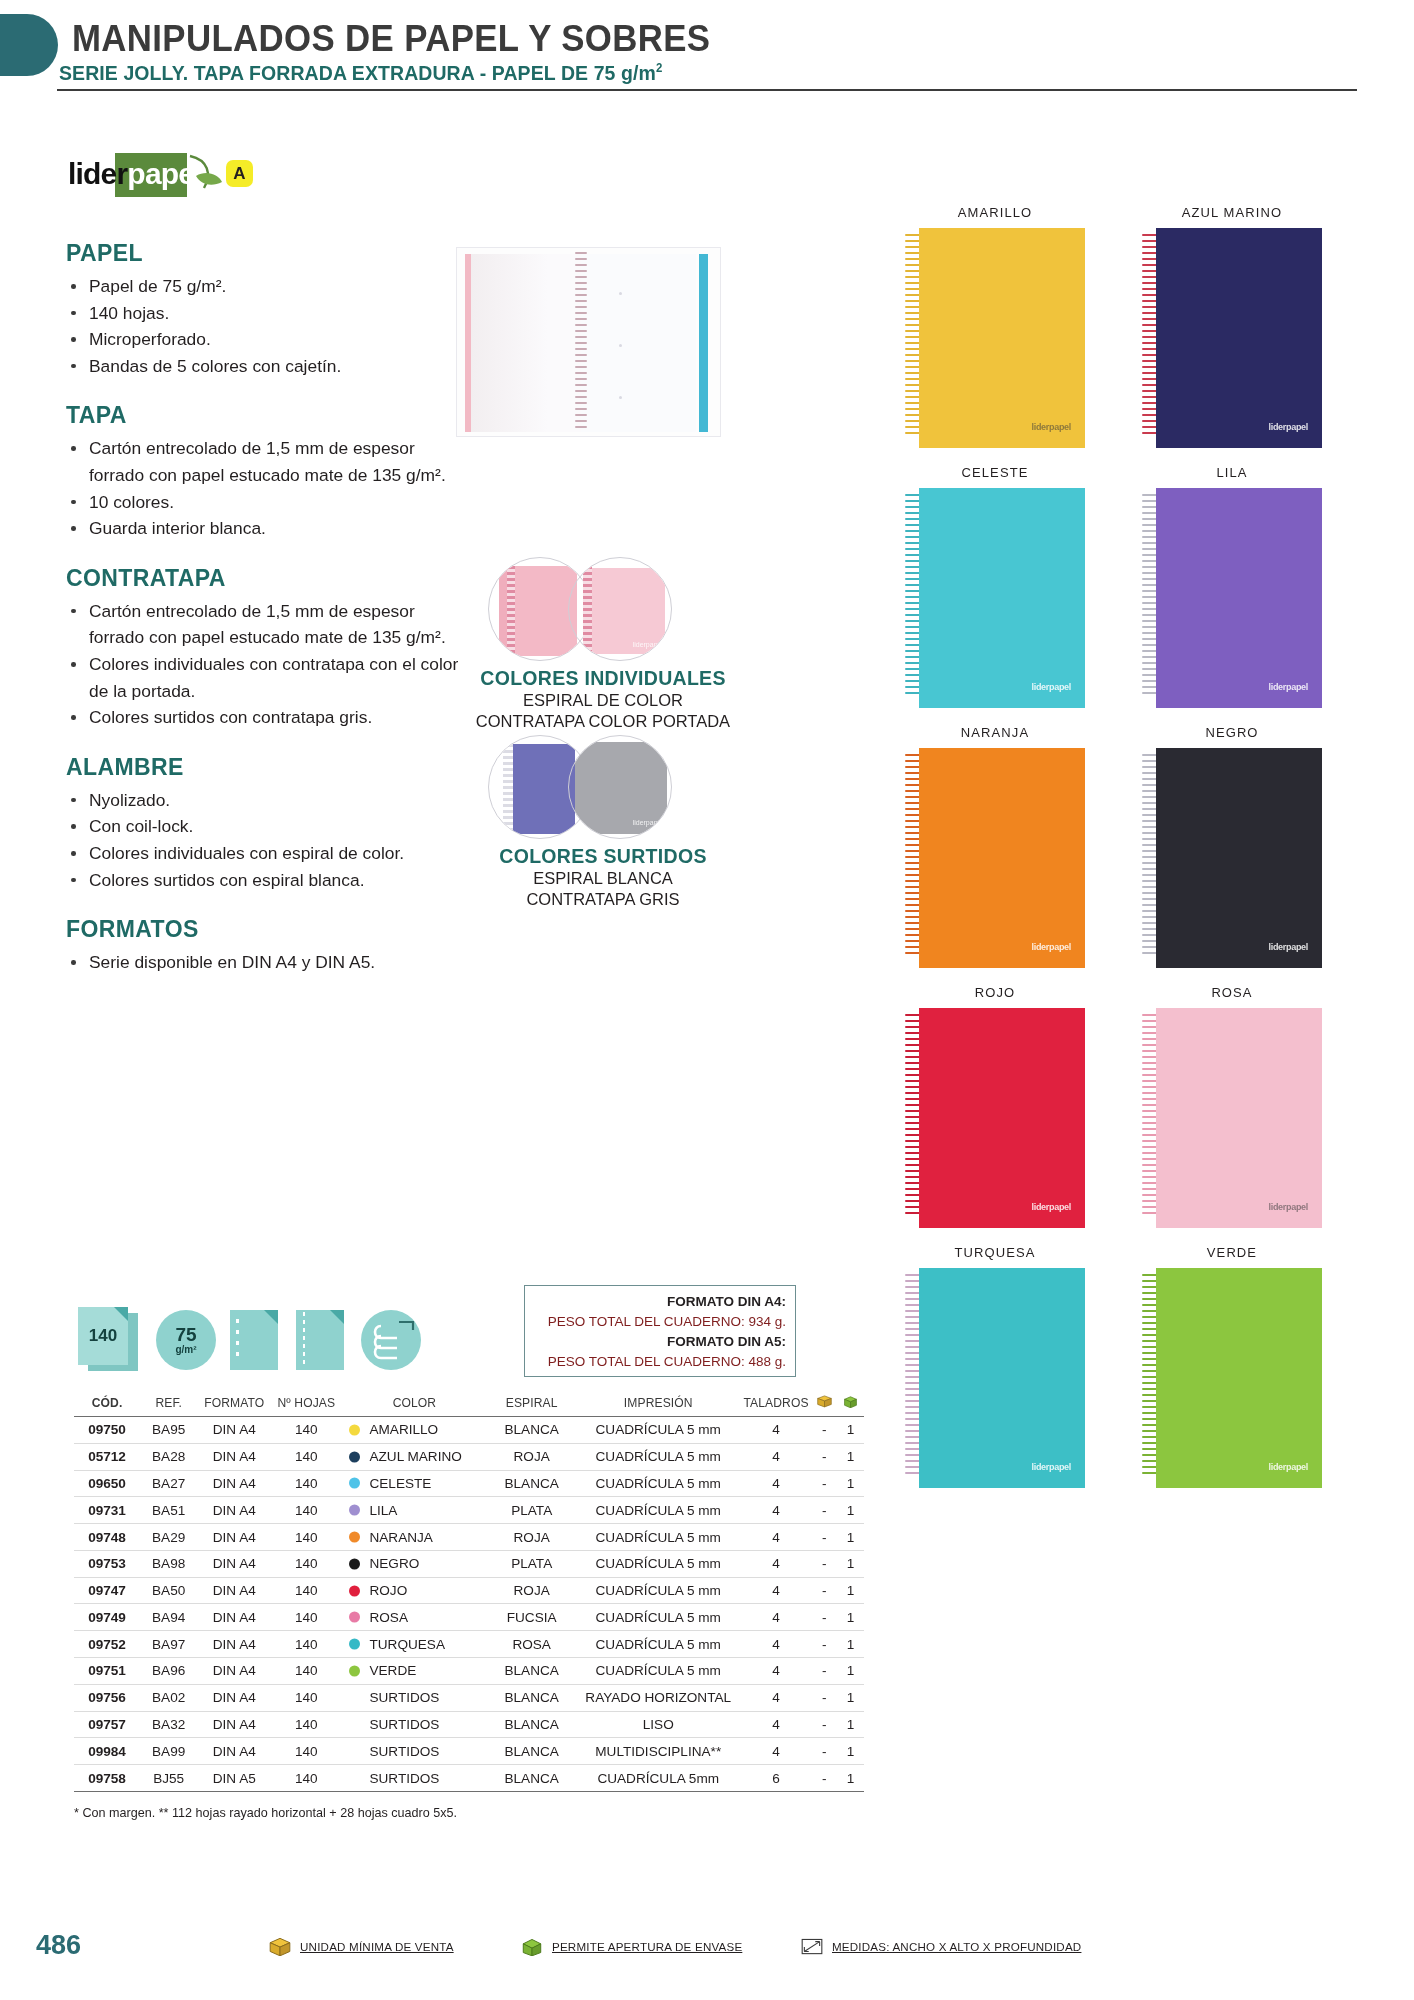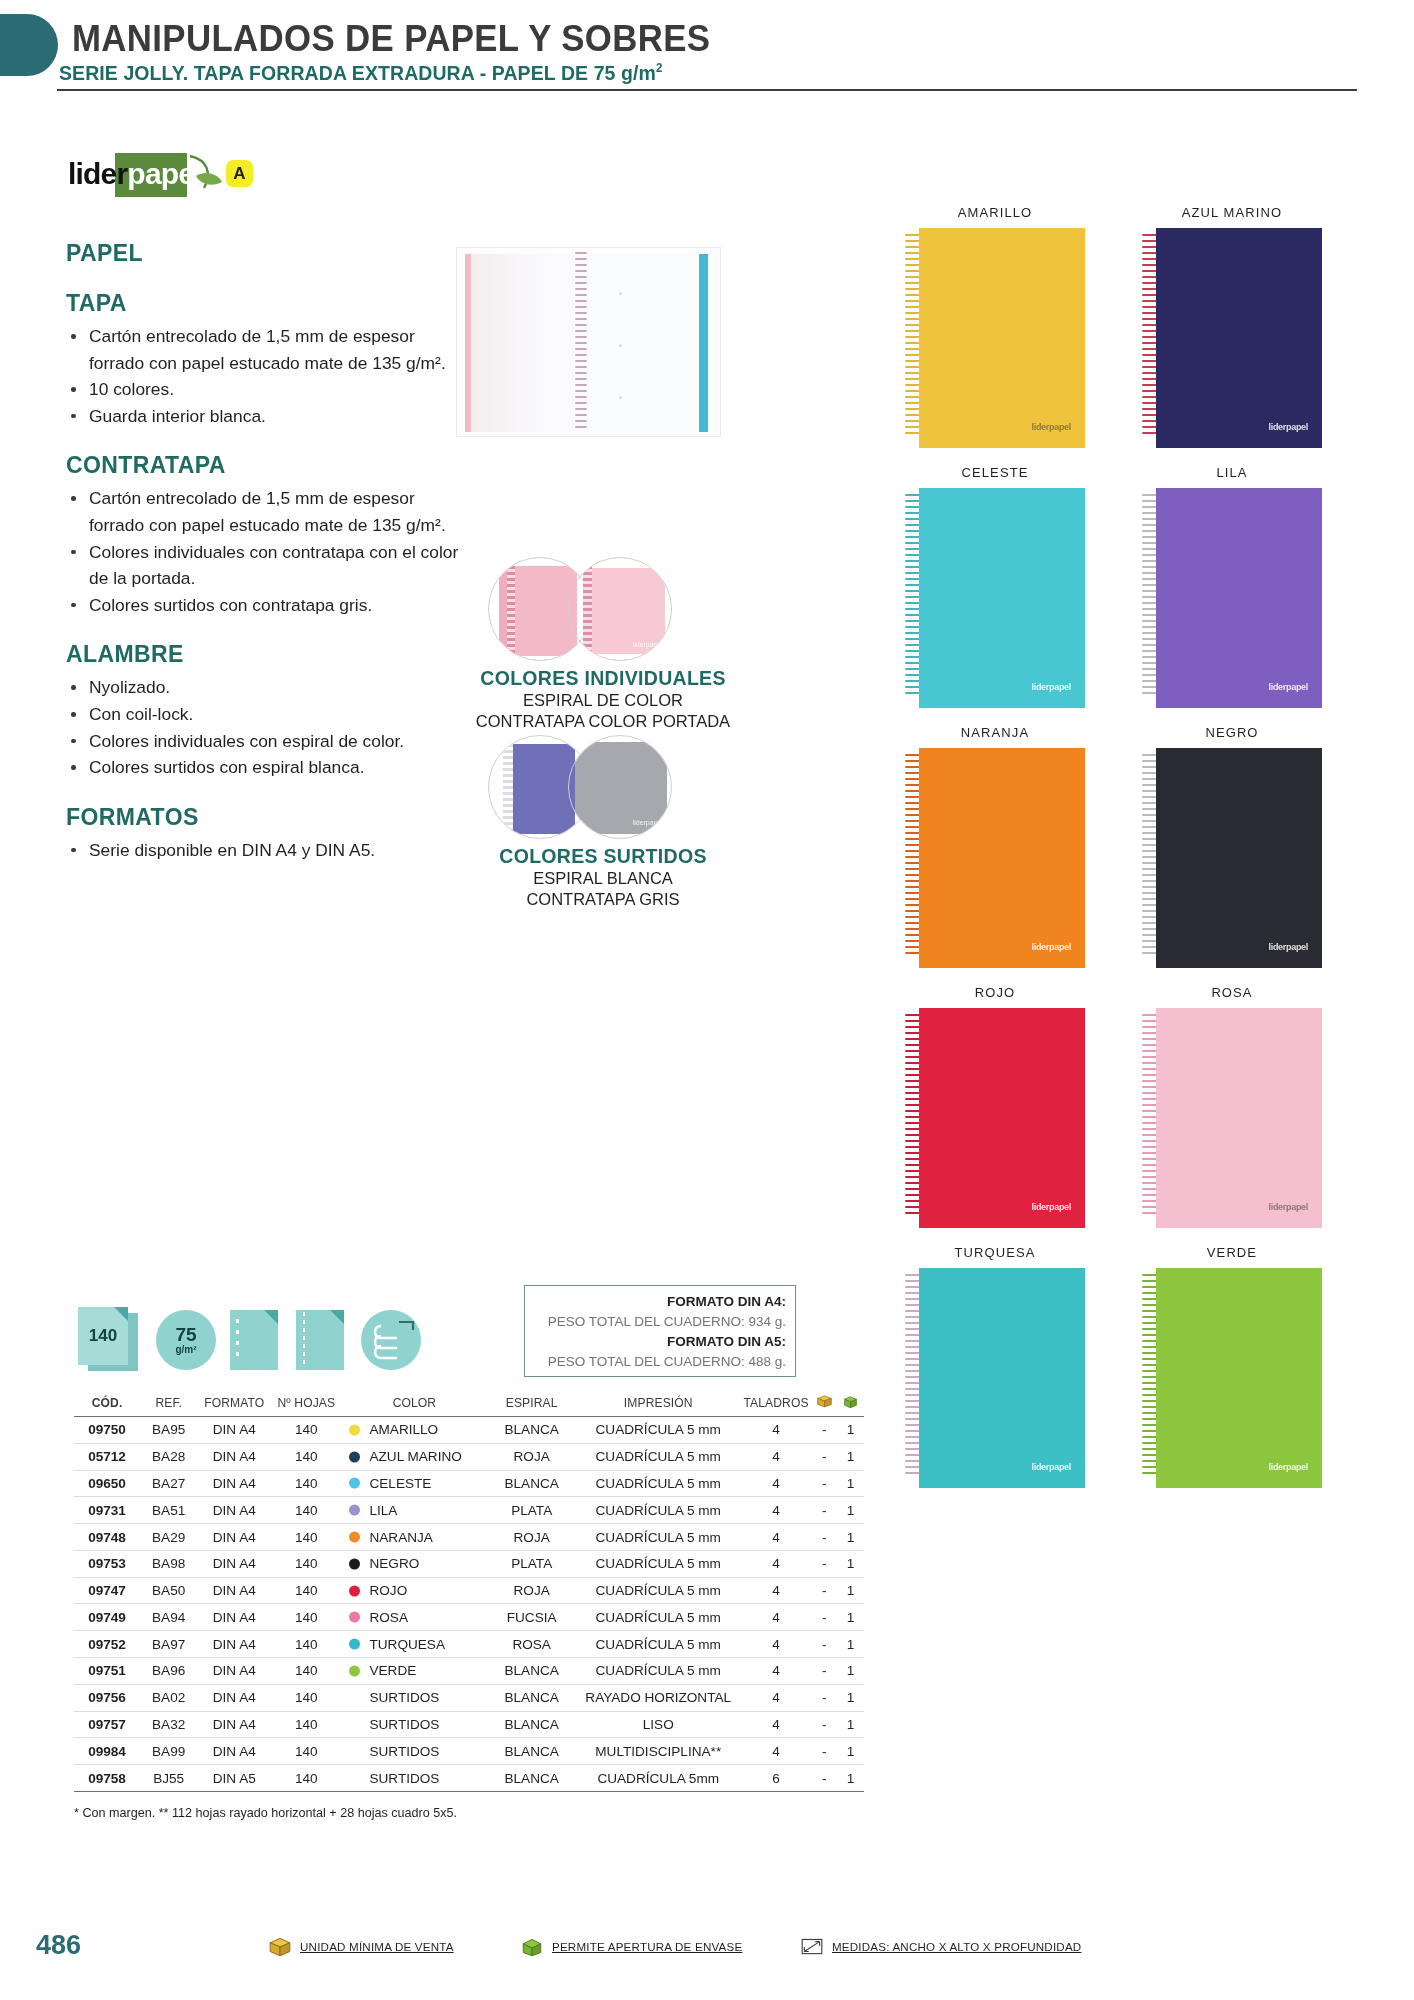--- a/index.html
+++ b/index.html
@@ -138,21 +138,21 @@
              background: repeating-linear-gradient(to bottom,#ffffff 0 4px,transparent 4px 8px); }
   .ic-spiral { left: 283px; width: 64px; height: 66px; }
   .sp-circ { position: absolute; left: 0; top: 3px; width: 60px; height: 60px; border-radius: 50%; background: #8fd2ce; }
 
   
   .fmt-box {
     position: absolute; left: 524px; top: 1285px; width: 272px; height: 92px;
     border: 1.2px solid #6d8f91; padding: 6px 9px 22px 6px; text-align: right;
   }
   .fmt-b { font-size: 13.5px; font-weight: 700; color: #231f20; line-height: 20px; }
-  .fmt-n { font-size: 13.5px; color: #737373; line-height: 20px; }
+  .fmt-n { font-size: 13.5px; color: #7f1d1d; line-height: 20px; }
 
   
   .tbl { position: absolute; left: 74px; top: 1390px; width: 790px; }
   table { border-collapse: collapse; width: 790px; font-size: 13.6px; }
   thead th {
     font-size: 12.1px; font-weight: 400; color: #3a3a3a;
     padding: 4px 3px 5px; border-bottom: 1.6px solid #6e6e6e;
     letter-spacing: 0.1px; white-space: nowrap;
   }
   tbody td {
@@ -227,20 +227,26 @@
       <path d="M8 2 C26 6 30 20 22 34" stroke="#5b8a3c" stroke-width="2.4" fill="none"></path>
       <path d="M14 22 C24 16 36 20 40 28 C30 33 19 31 14 22 Z" fill="#76a84a"></path>
     </svg>
     <div class="badge-a">A</div>
   </div>
 
   <div class="col-left">
 
     <div class="sect">
       <div class="sect-h">PAPEL</div>
+      <ul class="blist">
+        <li>Papel de 75 g/m².</li>
+        <li>140 hojas.</li>
+        <li>Microperforado.</li>
+        <li>Bandas de 5 colores con cajetín.</li>
+      </ul>
     </div>
 
     <div class="sect">
       <div class="sect-h">TAPA</div>
       <ul class="blist">
         <li>Cartón entrecolado de 1,5 mm de espesor forrado con papel estucado mate de 135 g/m².</li>
         <li>10 colores.</li>
         <li>Guarda interior blanca.</li>
       </ul>
     </div>

